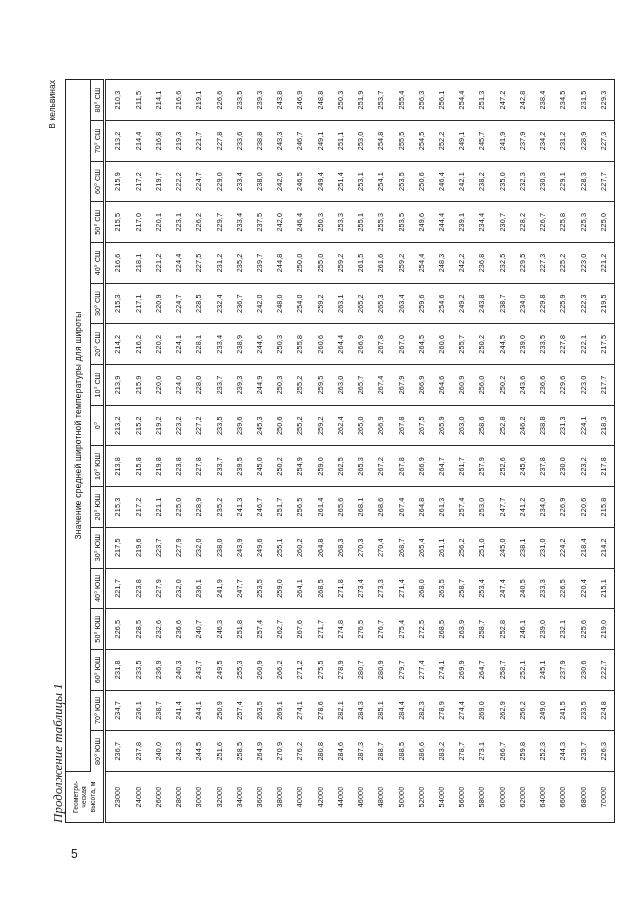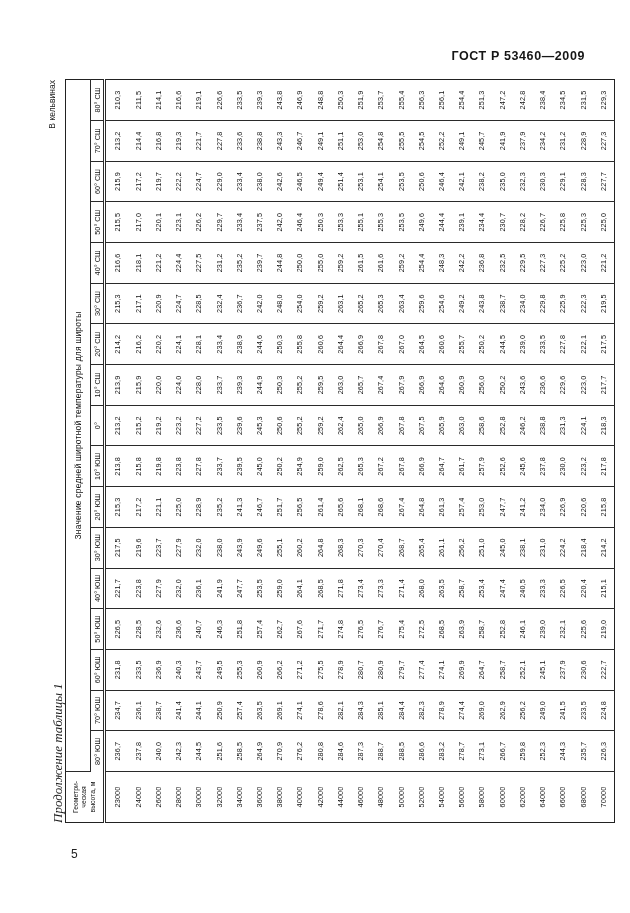--- a/index.html
+++ b/index.html
@@ -52,21 +52,20 @@
   }
   tr.lat-row th { font-size:7.3px; border-bottom:3px double #2a2a2a; }
   .gtable tbody td { font-size:7.3px; letter-spacing:0.1px; }
   .gtable tbody td.h-cell { font-size:7.4px; }
 </style>
 </head>
 <body>
 
 <div class="page">
 
-  <div class="gost-header">ГОСТ Р 53460—2009</div>
 
   <div class="rotated">
     <div class="cont-caption">Продолжение таблицы 1</div>
     <div class="units-note">В кельвинах</div>
 
     <table class="gtable">
       <colgroup>
           <col style="width: 51px;">
           <col style="width: 40.7px;">
           <col style="width: 40.7px;">

